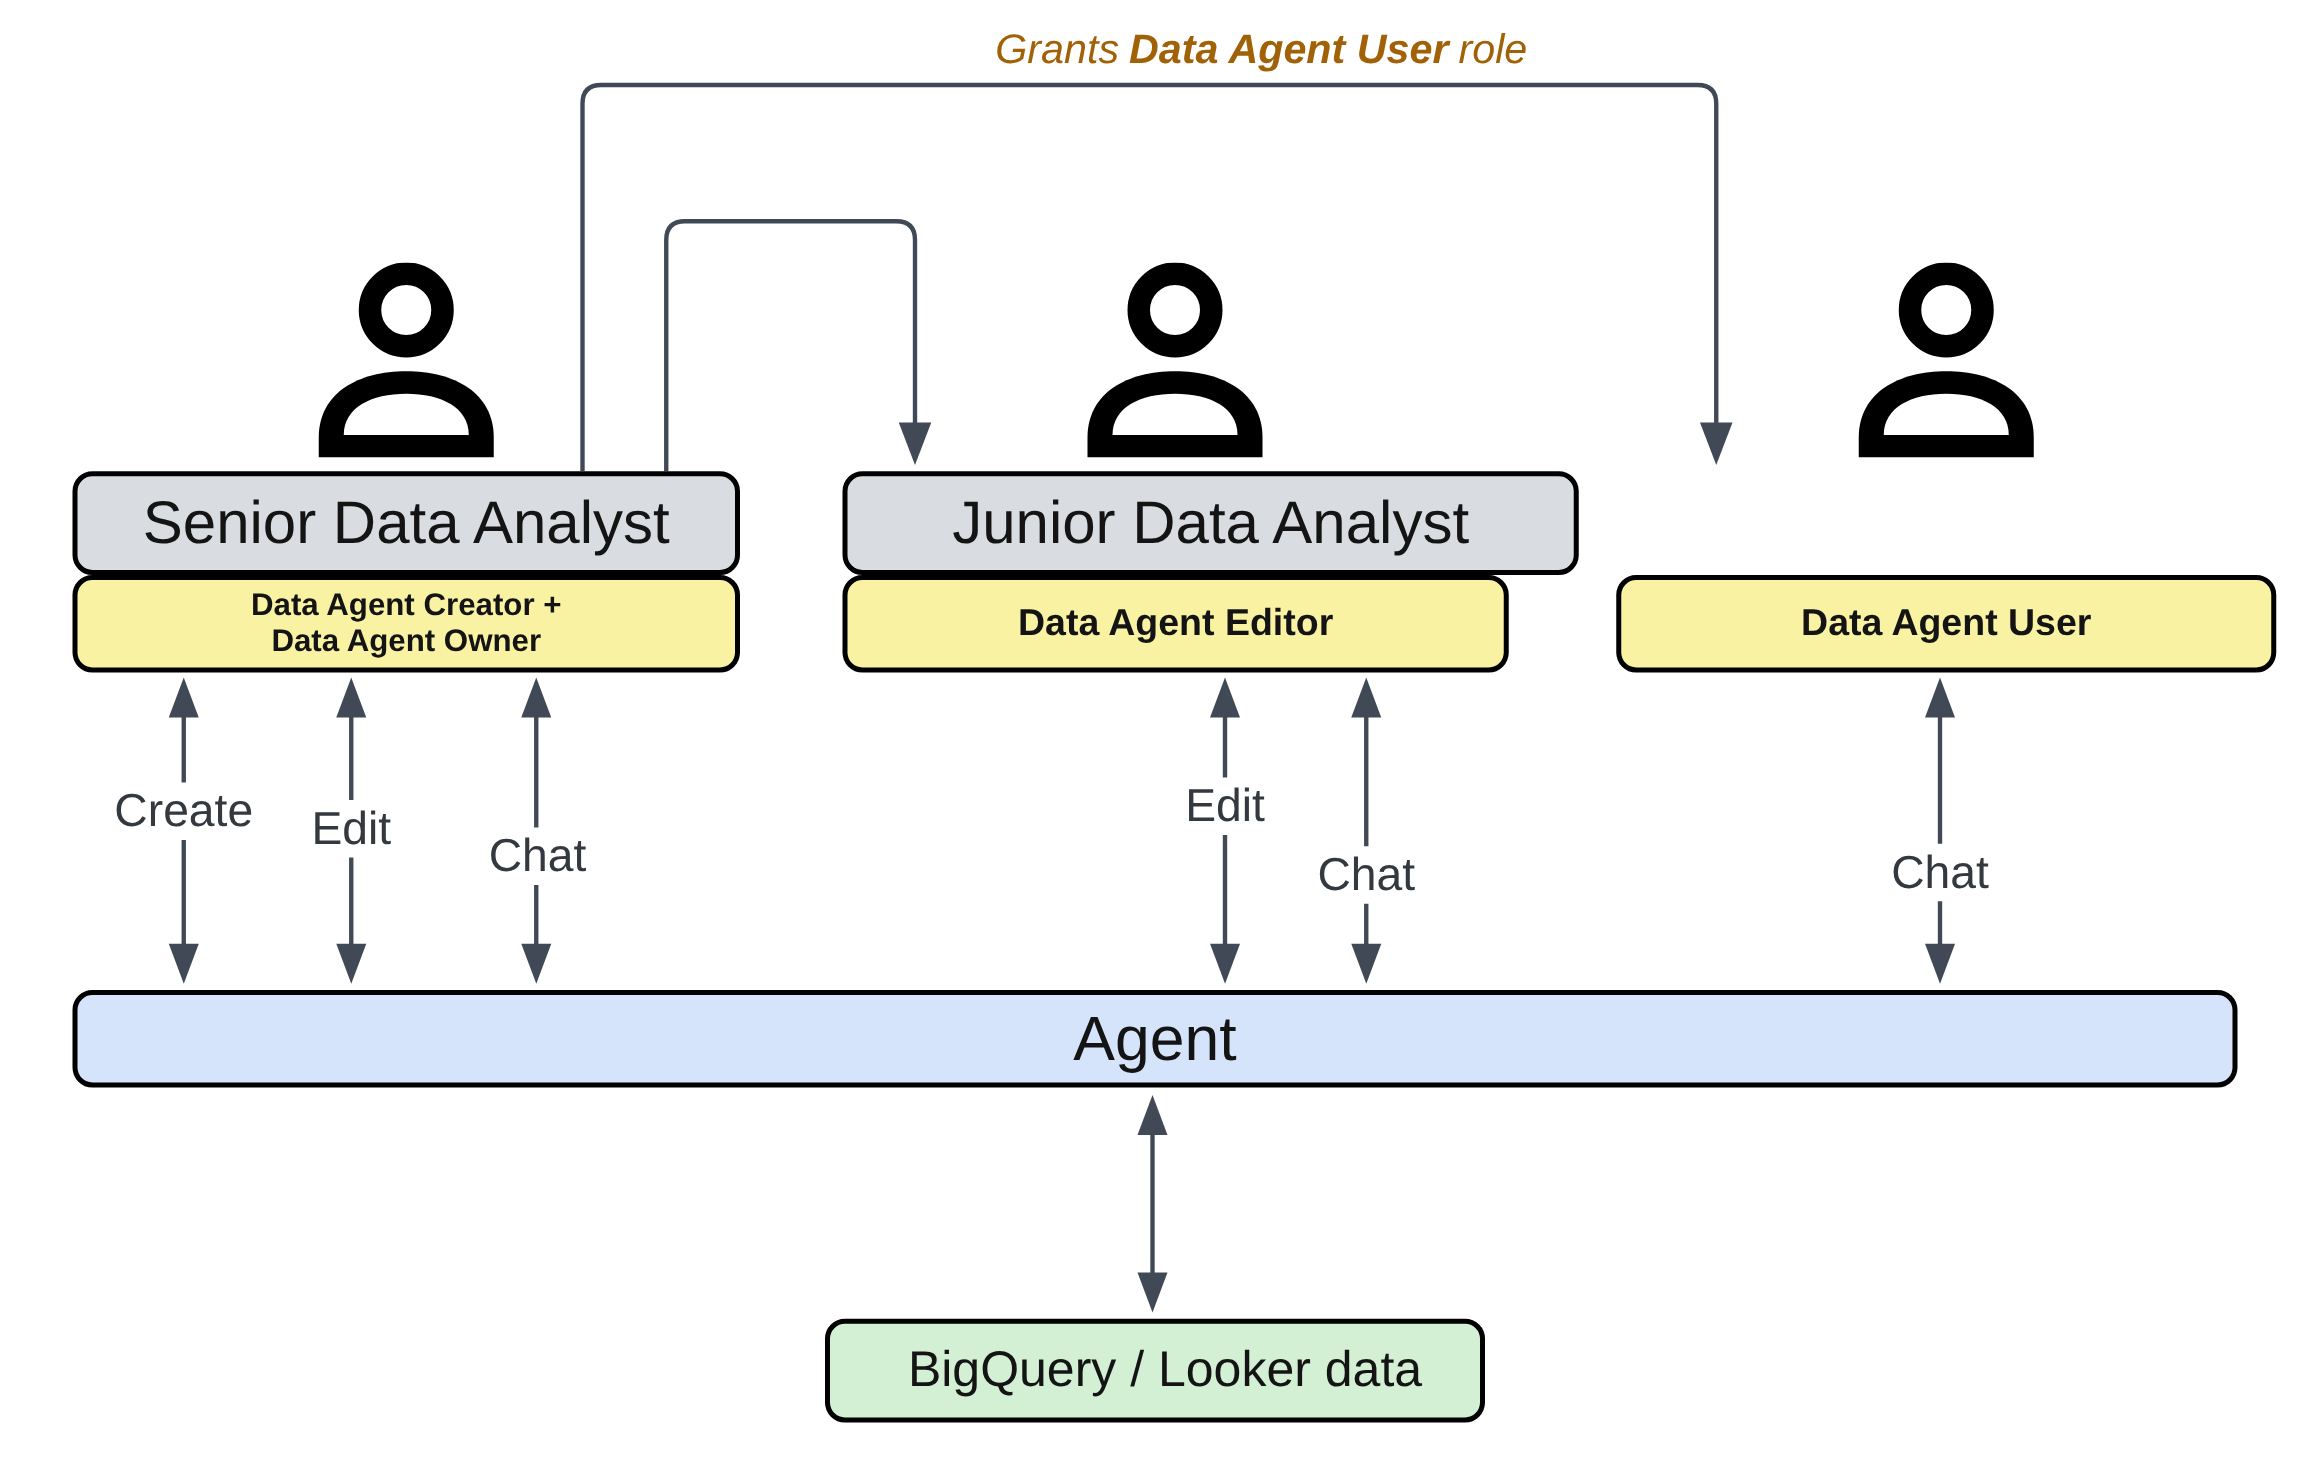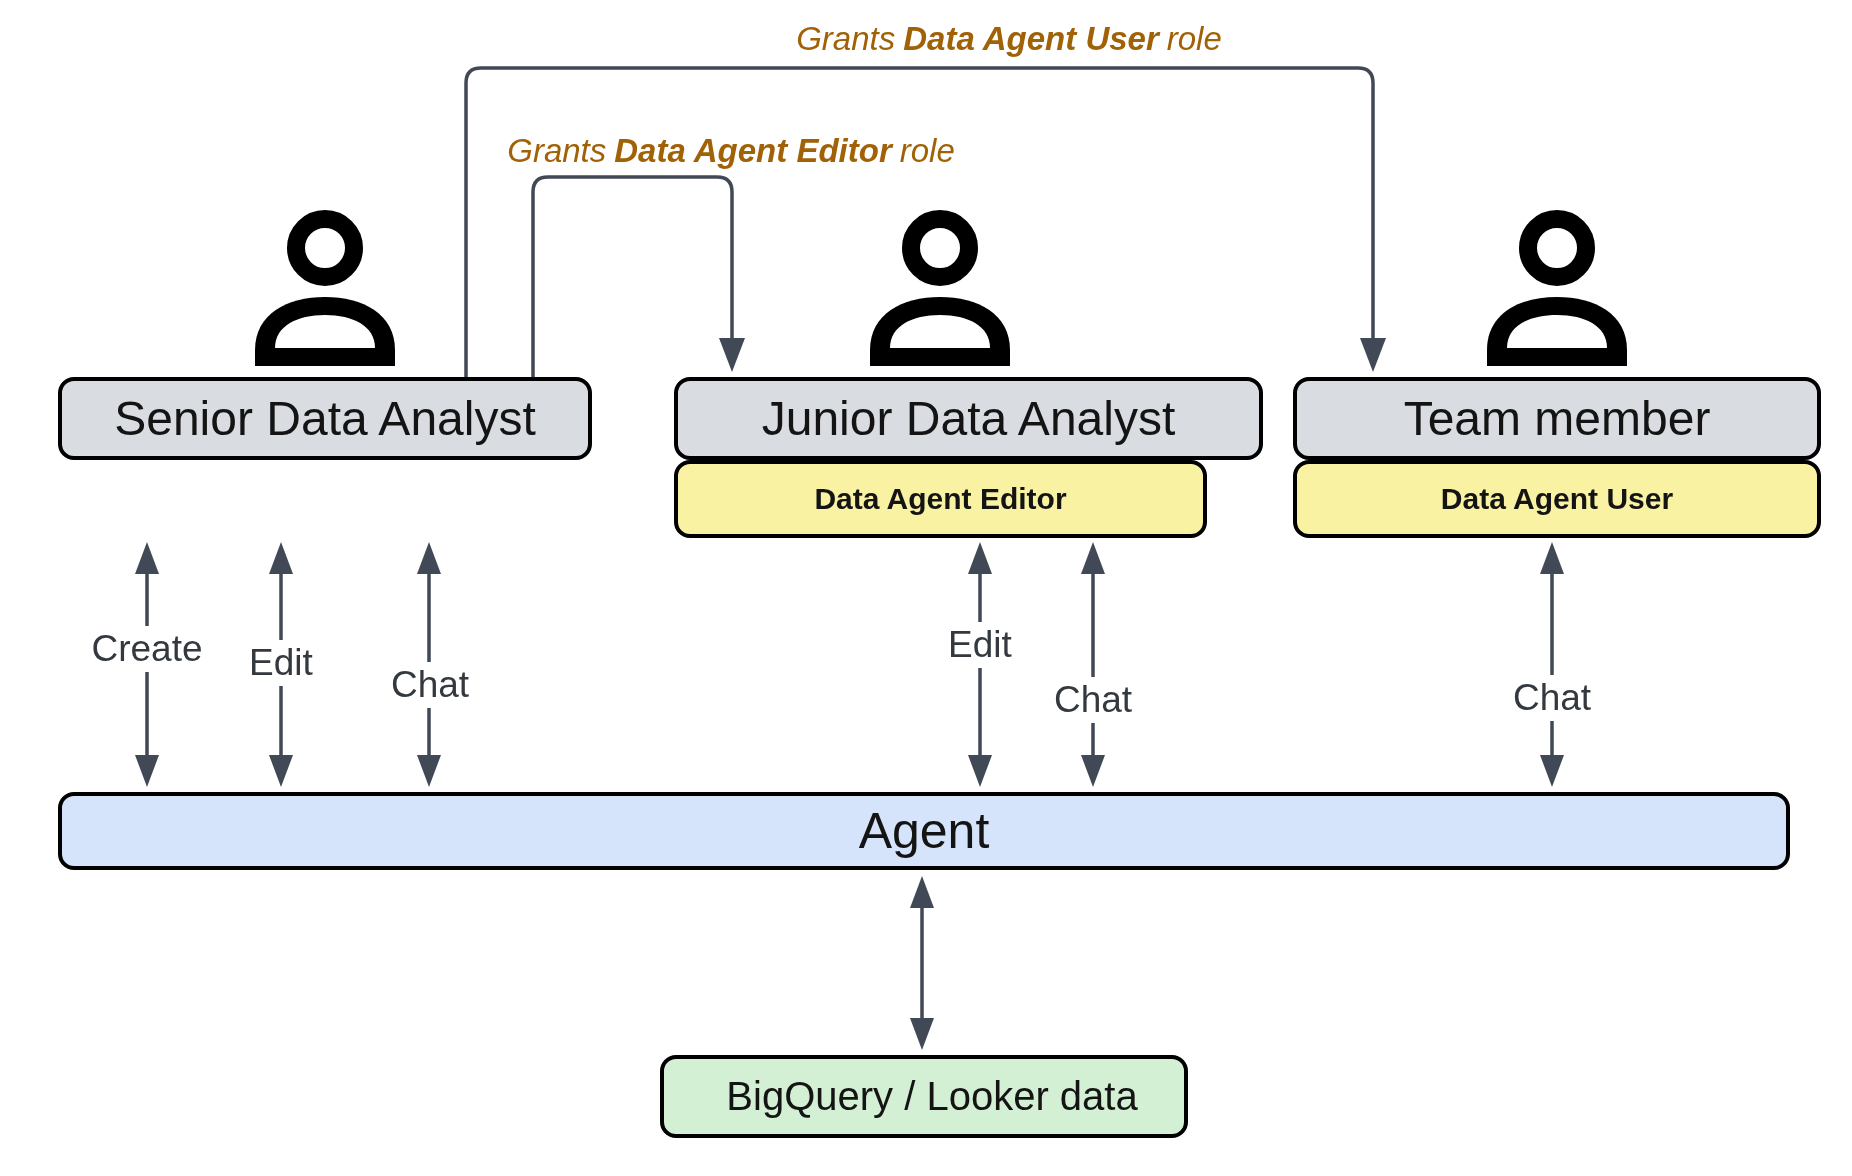--- a/index.html
+++ b/index.html
@@ -94,23 +94,20 @@
     <g>
       <line class="conn" x1="922" y1="904" x2="922" y2="1022"></line>
       <polygon class="tri" points="922,876 910,908 934,908"></polygon>
       <polygon class="tri" points="922,1050 910,1018 934,1018"></polygon>
     </g>
   </svg>
 
   <div class="grant-label" style="left:1009px;top:39px;">
     <span class="gl-prefix">Grants</span><b>Data Agent User</b><span class="gl-suffix">role</span>
   </div>
-  <div class="grant-label" style="left:731px;top:151px;">
-    <span class="gl-prefix">Grants</span><b>Data Agent Editor</b><span class="gl-suffix">role</span>
-  </div>
 
   <svg class="person" style="left:247px;top:210px;" viewBox="0 0 156 156" aria-hidden="true">
     <circle cx="78" cy="38" r="29" fill="none" stroke="#000" stroke-width="18"></circle>
     <path d="M8 156 V140 C8 104 40 87 78 87 C116 87 148 104 148 140 V156 Z" fill="#000"></path>
     <path d="M28 138 C28 116 50 105 78 105 C106 105 128 116 128 138 Z" fill="#fff"></path>
   </svg>
   <svg class="person" style="left:862px;top:210px;" viewBox="0 0 156 156" aria-hidden="true">
     <circle cx="78" cy="38" r="29" fill="none" stroke="#000" stroke-width="18"></circle>
     <path d="M8 156 V140 C8 104 40 87 78 87 C116 87 148 104 148 140 V156 Z" fill="#000"></path>
     <path d="M28 138 C28 116 50 105 78 105 C106 105 128 116 128 138 Z" fill="#fff"></path>
@@ -120,24 +117,25 @@
     <path d="M8 156 V140 C8 104 40 87 78 87 C116 87 148 104 148 140 V156 Z" fill="#000"></path>
     <path d="M28 138 C28 116 50 105 78 105 C106 105 128 116 128 138 Z" fill="#fff"></path>
   </svg>
 
   <div class="box title-box" style="left:58px;top:377px;width:534px;height:83px;">
     <div>Senior Data Analyst</div>
   </div>
   <div class="box title-box" style="left:674px;top:377px;width:589px;height:83px;">
     <div>Junior Data Analyst</div>
   </div>
-  <div class="box title-box" style="left:1293px;top:377px;width:528px;height:83px;">
-    <div>Team member</div>
+
+  <div class="box role-box two-line" style="left:58px;top:460px;width:534px;height:78px;">
+    <div>Data Agent Creator +</div>
+    <div>Data Agent Owner</div>
   </div>
-
   <div class="box role-box" style="left:674px;top:460px;width:533px;height:78px;">
     <div>Data Agent Editor</div>
   </div>
   <div class="box role-box" style="left:1293px;top:460px;width:528px;height:78px;">
     <div>Data Agent User</div>
   </div>
 
   <div class="action-label" style="left:147px;top:615px;margin-top:34px;">Create</div>
   <div class="action-label" style="left:281px;top:663px;">Edit</div>
   <div class="action-label" style="left:430px;top:685px;">Chat</div>

